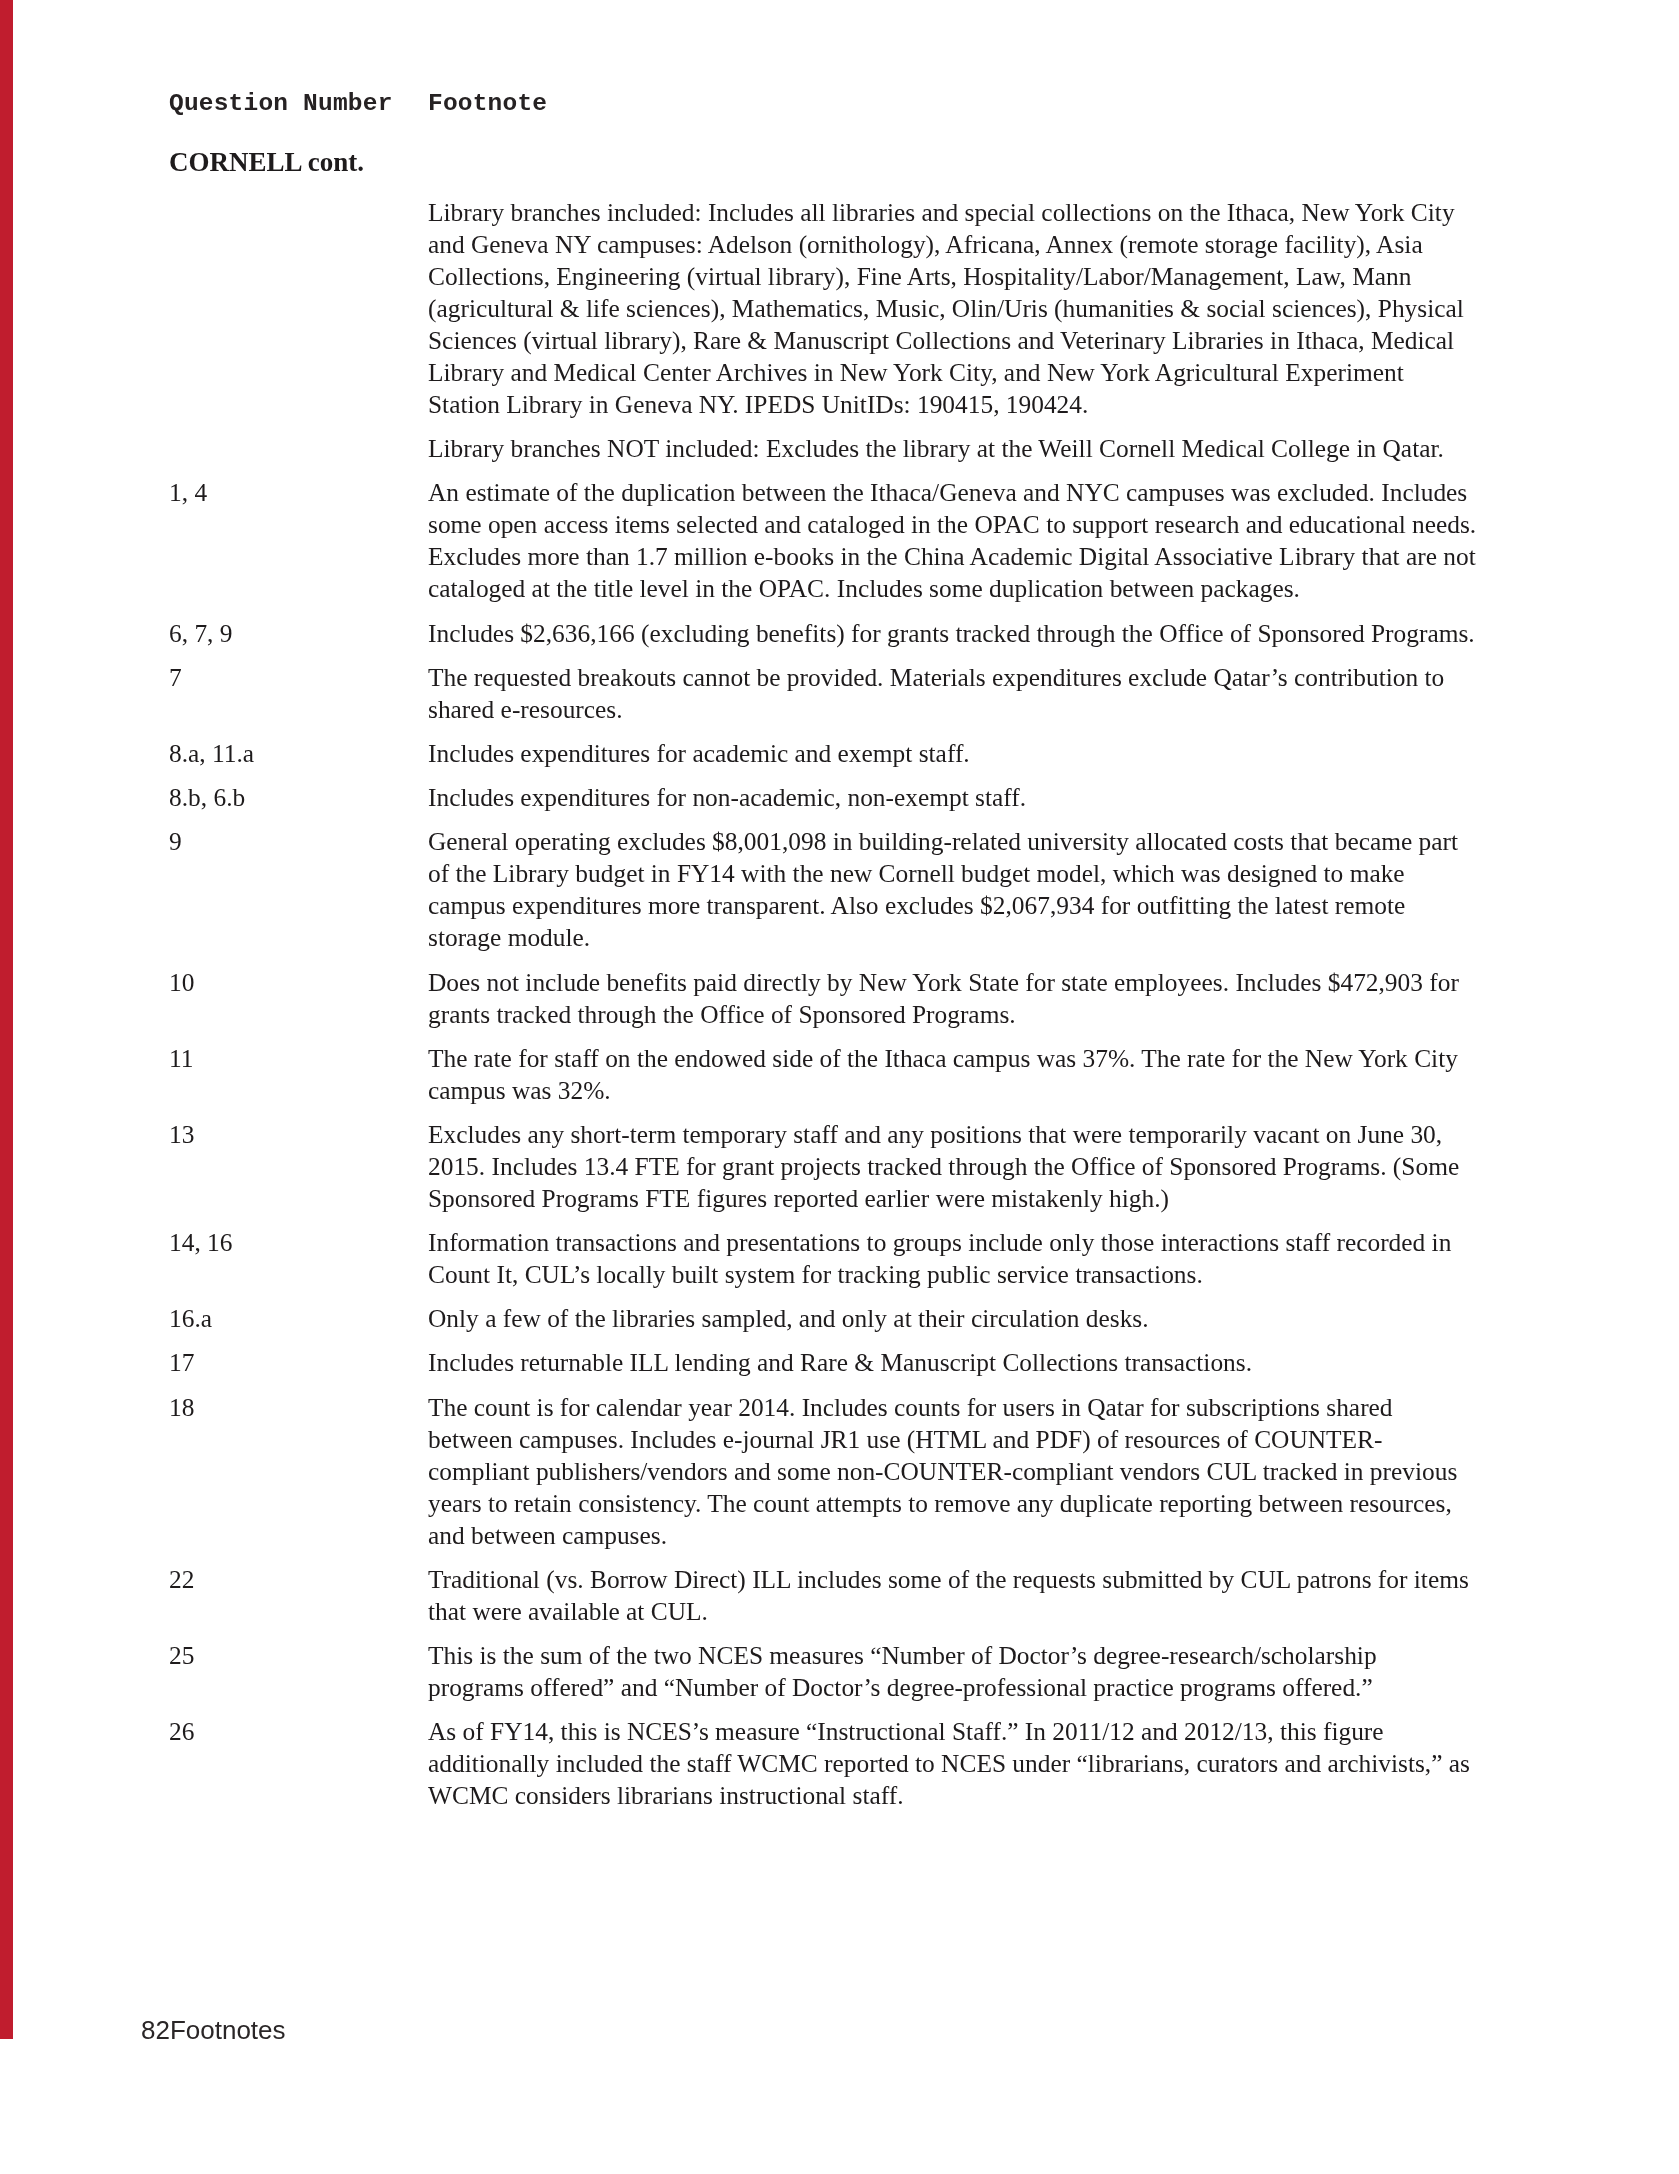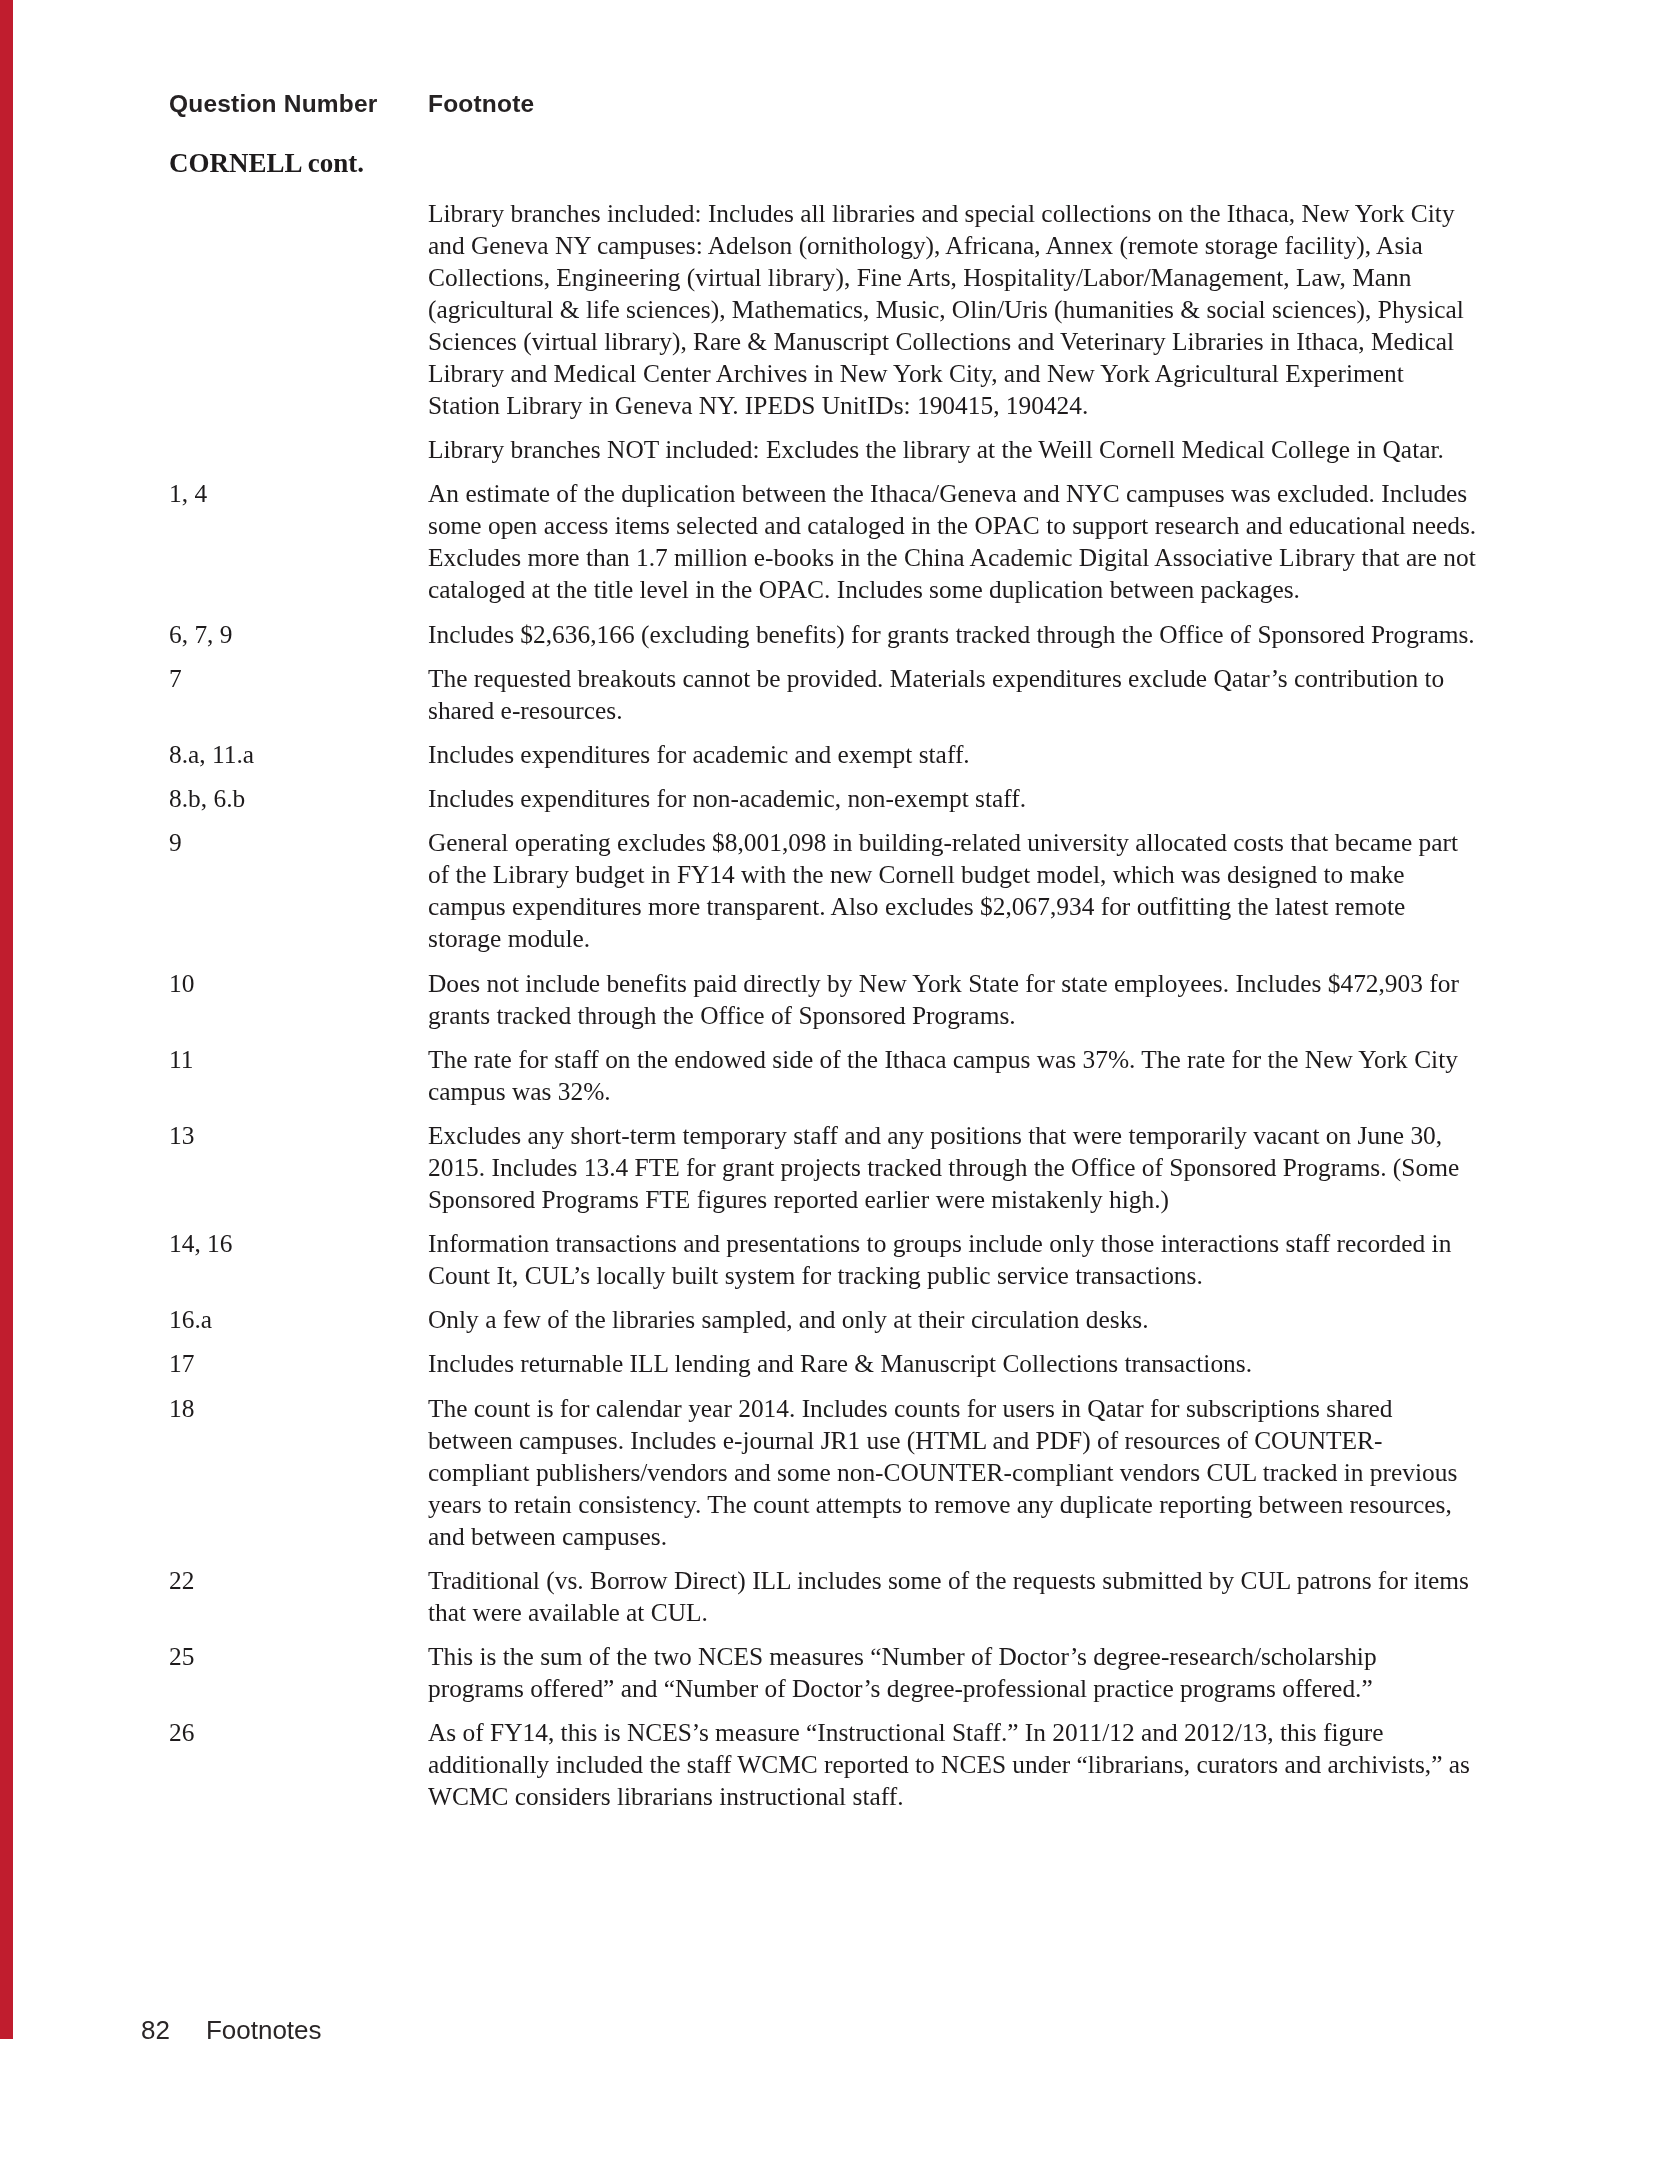--- a/index.html
+++ b/index.html
@@ -17,21 +17,21 @@
     width: 13px; height: 2039px;
   }
   .content {
     position: absolute;
     left: 169px; top: 90px;
     width: 1318px;
   }
   .head-row {
     display: grid;
     grid-template-columns: 259px 1fr;
-    font-family: Liberation Sans, sans-serif;
+    font-family: Liberation Mono, monospace;
     font-weight: 700;
     font-size: 24.5px;
     letter-spacing: 0.2px;
     color: #262223;
     white-space: nowrap;
   }
   .section-head {
     font-family: "Liberation Serif", serif;
     font-weight: 700;
     font-size: 27px;
@@ -54,21 +54,20 @@
     line-height: 32px;
     text-align: left;
   }
   .footer {
     position: absolute;
     left: 141px; top: 2015px;
     font-family: "Liberation Sans", sans-serif;
     font-size: 26px;
     color: #2a2627;
     display: flex;
-    gap: 36px;
     align-items: baseline;
   }
 </style>
 </head>
 <body style="color: rgb(30, 27, 28);">
 
 <div class="spine" style="background: rgb(192, 29, 46);"></div>
 
 <div class="content">
   <div class="head-row">

